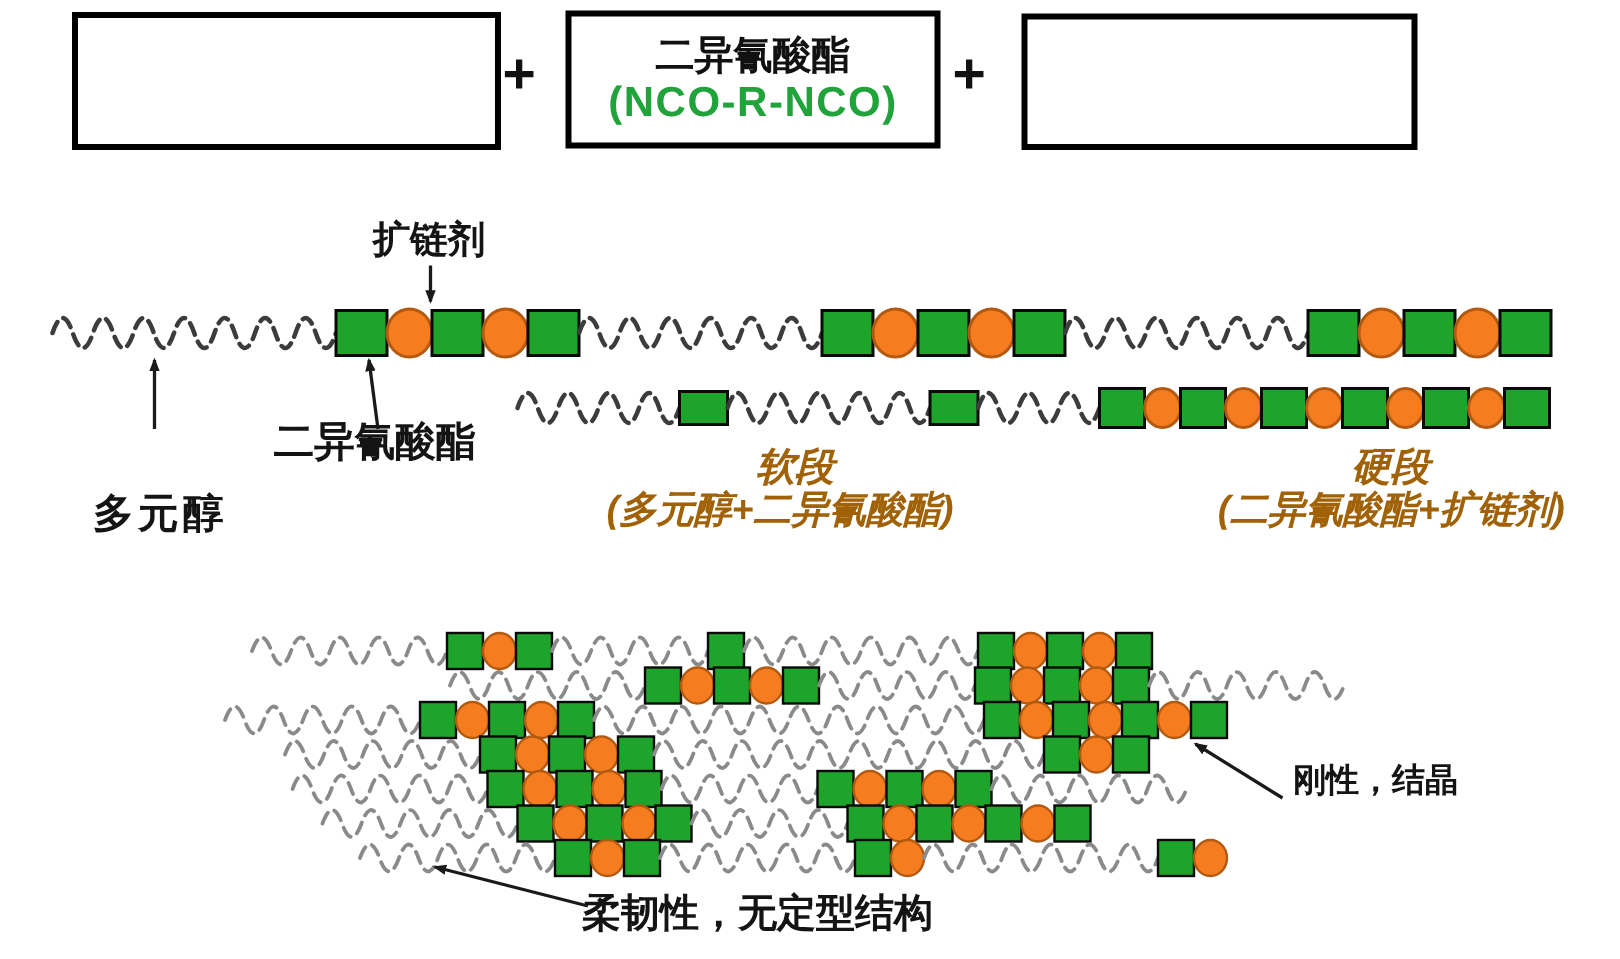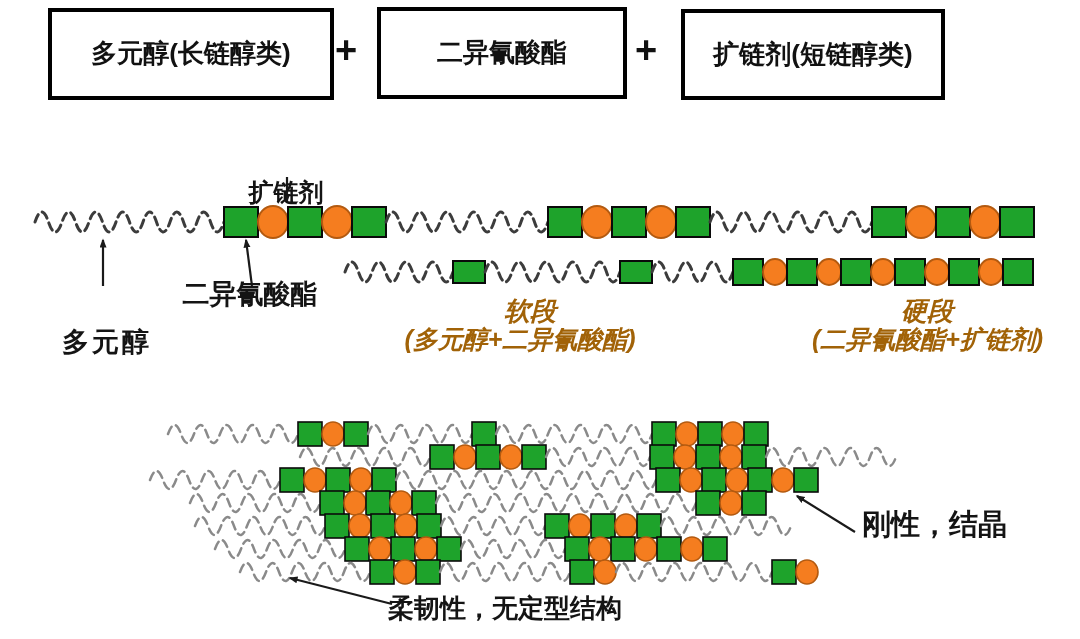--- a/index.html
+++ b/index.html
@@ -169,34 +169,33 @@
       <ellipse cx="807" cy="572" rx="11" ry="12" fill="#f57d1f" stroke="#b35a10" stroke-width="1.6"></ellipse>
     </g>
     <line x1="287" y1="177" x2="287" y2="201" stroke="#1a1a1a" stroke-width="2.2" marker-end="url(#ah)"></line>
     <line x1="103" y1="286" x2="103" y2="240" stroke="#1a1a1a" stroke-width="2.2" marker-end="url(#ah)"></line>
     <line x1="252" y1="286" x2="246" y2="240" stroke="#1a1a1a" stroke-width="2.2" marker-end="url(#ah)"></line>
     <line x1="855" y1="532" x2="797" y2="496" stroke="#1a1a1a" stroke-width="2.2" marker-end="url(#ah)"></line>
     <line x1="392" y1="604" x2="290" y2="578" stroke="#1a1a1a" stroke-width="2.2" marker-end="url(#ah)"></line>
   </svg>
 
 <div class="reactant-box" style="left:48px;top:8px;width:278px;height:84px;">
-  <div class="reactant-name">多元醇(长链醇类)</div>
 </div>
 <div class="plus" style="left:335px;top:29px;">+</div>
 <div class="reactant-box" style="left:377px;top:7px;width:242px;height:84px;">
   <div class="reactant-name">二异氰酸酯</div>
+  <div class="reactant-formula" style="color: rgb(31, 163, 58);">(NCO-R-NCO)</div>
 </div>
 <div class="plus" style="left:635px;top:29px;">+</div>
 <div class="reactant-box" style="left:681px;top:9px;width:256px;height:83px;">
-  <div class="reactant-name">扩链剂(短链醇类)</div>
 </div>
 
-<div class="anno center" style="left:230px;top:143px;width:112px;font-size:25px;margin-top:33px;">扩链剂</div>
+<div class="anno center" style="left:230px;top:143px;width:112px;font-size:25px;">扩链剂</div>
 <div class="anno center" style="left:58px;top:276px;width:98px;font-size:27px;letter-spacing:3px;margin-top:48px;">多元醇</div>
 <div class="anno center" style="left:180px;top:276px;width:140px;font-size:27px;">二异氰酸酯</div>
 
 <div class="anno blue center" style="left:420px;top:294px;width:220px;font-size:26px;">软段</div>
 <div class="anno blue center" style="left:380px;top:323px;width:280px;font-size:25px;">(多元醇+二异氰酸酯)</div>
 <div class="anno blue center" style="left:817px;top:294px;width:220px;font-size:26px;">硬段</div>
 <div class="anno blue center" style="left:790px;top:323px;width:275px;font-size:25px;">(二异氰酸酯+扩链剂)</div>
 
-<div class="anno" style="left:862px;top:505px;font-size:29px;">刚性，结晶</div>
+<div class="anno" style="left:862px;top:505px;font-size:22px;">刚性，结晶</div>
 <div class="anno" style="left:388px;top:591px;font-size:26px;">柔韧性，无定型结构</div>
 
 </body></html>

